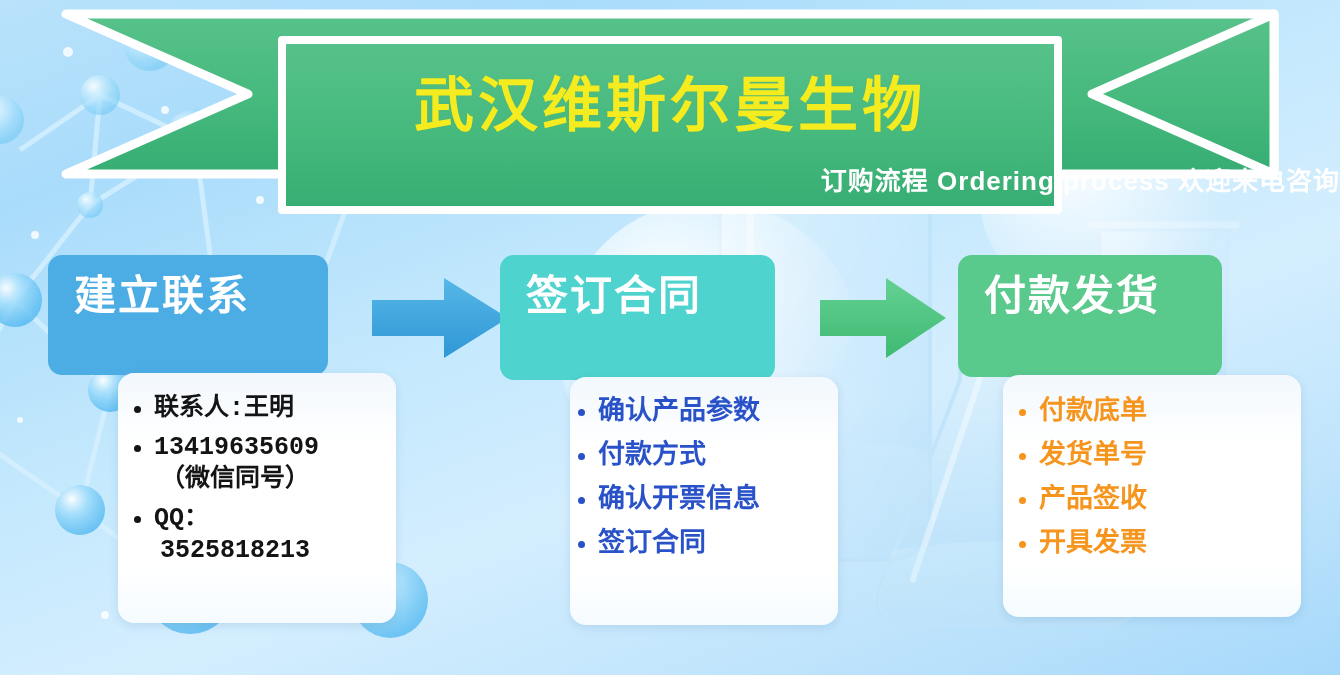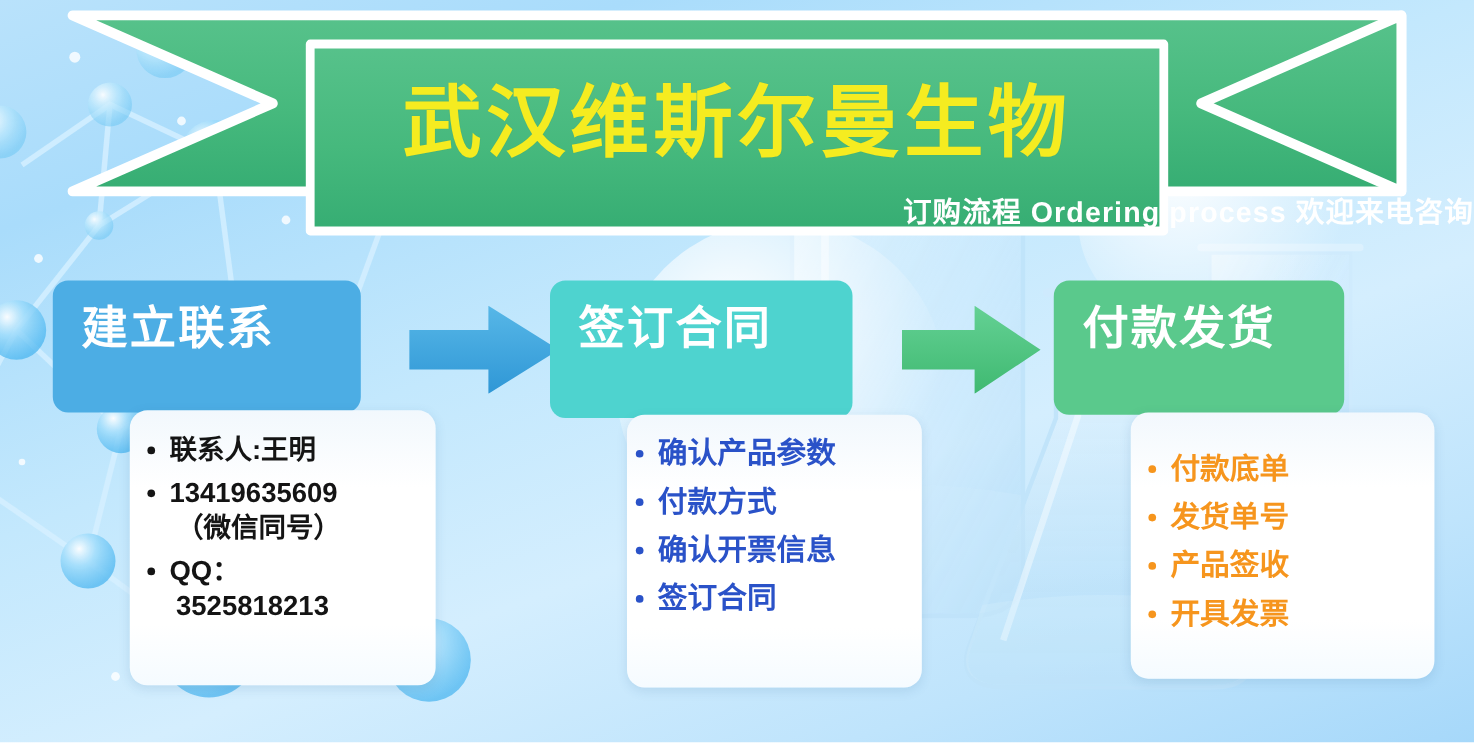--- a/index.html
+++ b/index.html
@@ -49,41 +49,42 @@
   }
   .ribbon-svg { position: absolute; inset: 0; width: 100%; height: 100%; }
   .ribbon-text {
     position: absolute;
     left: 0; right: 0; top: 0;
     text-align: center;
   }
   .ribbon-title {
     margin: 0;
     padding-top: 72px;
-    font-size: 72px;
+    font-size: 60px;
     font-weight: bold;
     color: #f5ec20;
     letter-spacing: 4px;
     line-height: 1;
     text-shadow: 0 0 1px rgba(0,0,0,.12);
   }
   .ribbon-sub {
     margin: 0;
     padding-top: 24px;
     font-size: 26px;
     font-weight: bold;
     color: #ffffff;
     letter-spacing: 1px;
     text-align: right;
   }
 
   
   .step {
     position: absolute;
     z-index: 4;
+    font-family: Liberation Mono, monospace;
   }
   .step-head {
     position: absolute;
     border-radius: 14px;
     box-sizing: border-box;
     display: flex;
     align-items: flex-start;
     padding: 22px 0 0 26px;
   }
   .step-head h2 {
@@ -133,22 +134,22 @@
   #step-contact .step-body li { font-size: 25px; line-height: 1.30; margin-bottom: 6px; color:#141414; }
 
   
   #step-contract .step-head { left: 0;  top: 0;  width: 275px; height: 125px; background: #4ed3cf; }
   #step-contract .step-body { left: 70px; top: 122px; width: 268px; height: 248px;
                               padding: 18px 8px 0 0; color: #2a52c8; }
   #step-contract .step-body li { font-size: 27px; line-height: 1.30; margin-bottom: 9px; color:#2a52c8; }
 
   
   #step-payment .step-head  { left: 0;  top: 0;  width: 264px; height: 122px; background: #5ac98c; }
-  #step-payment .step-body  { left: 70px; top: 120px; width: 276px; height: 242px;
-                              padding: 34px 8px 0 8px; color: #f6951d; }
+  #step-payment .step-body  { left: 45px; top: 120px; width: 298px; height: 242px;
+                              padding: 20px 8px 0 8px; color: #f6951d; }
   #step-payment .step-body li { font-size: 27px; line-height: 1.30; margin-bottom: 9px; color:#f6951d; }
 
   
   .arrow { position: absolute; z-index: 3; }
   .arrow svg { display: block; }
 </style>
 </head>
 <body>
 
 <div class="poster">

